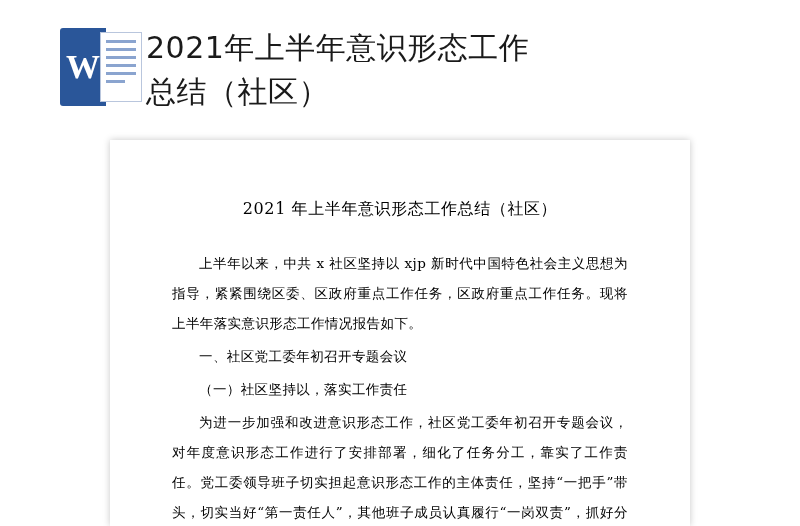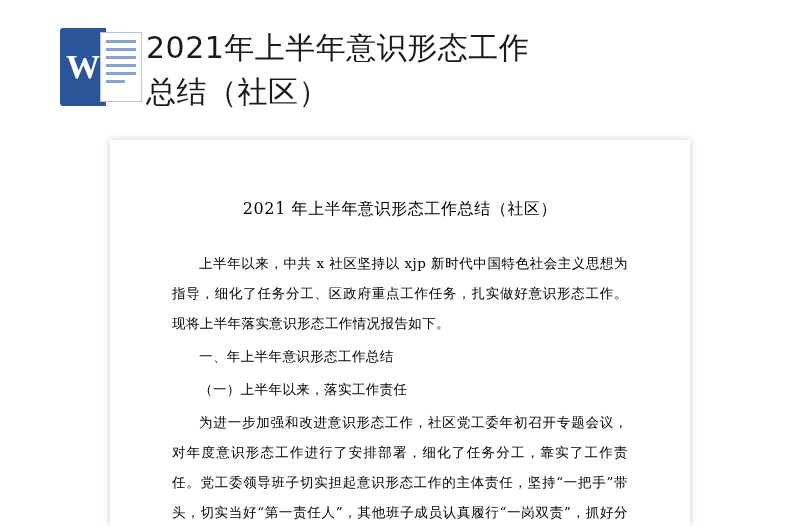--- a/index.html
+++ b/index.html
@@ -153,20 +153,20 @@
     </div>
     <div class="title-block">
       <h1 class="doc-title">2021年上半年意识形态工作
 总结（社区）</h1>
     </div>
   </div>
 
   <div class="sheet-wrap">
     <div class="sheet">
       <div class="sheet-title">2021 年上半年意识形态工作总结（社区）</div>
-      <p class="para">上半年以来，中共 x 社区坚持以 xjp 新时代中国特色社会主义思想为指导，细化了任务分工、区政府重点工作任务，扎实做好意识形态工作。现将上半年落实意识形态工作情况报告如下。</p>
-      <p class="para">一、年上半年意识形态工作总结</p>
-      <p class="para">（一）上半年以来，落实工作责任</p>
+      <p class="para">上半年以来，中共 x 社区坚持以 xjp 新时代中国特色社会主义思想为指导，紧紧围绕区委、区政府重点工作任务，区政府重点工作任务。现将上半年落实意识形态工作情况报告如下。</p>
+      <p class="para">一、社区党工委年初召开专题会议</p>
+      <p class="para">（一）社区坚持以，落实工作责任</p>
       <p class="para">为进一步加强和改进意识形态工作，社区党工委年初召开专题会议，对年度意识形态工作进行了安排部署，细化了任务分工，靠实了工作责任。党工委领导班子切实担起意识形态工作的主体责任，坚持“一把手”带头，切实当好“第一责任人”，其他班子成员认真履行“一岗双责”，抓好分管领域的意识</p>
     </div>
   </div>
 
 </div>
 
 </body></html>

